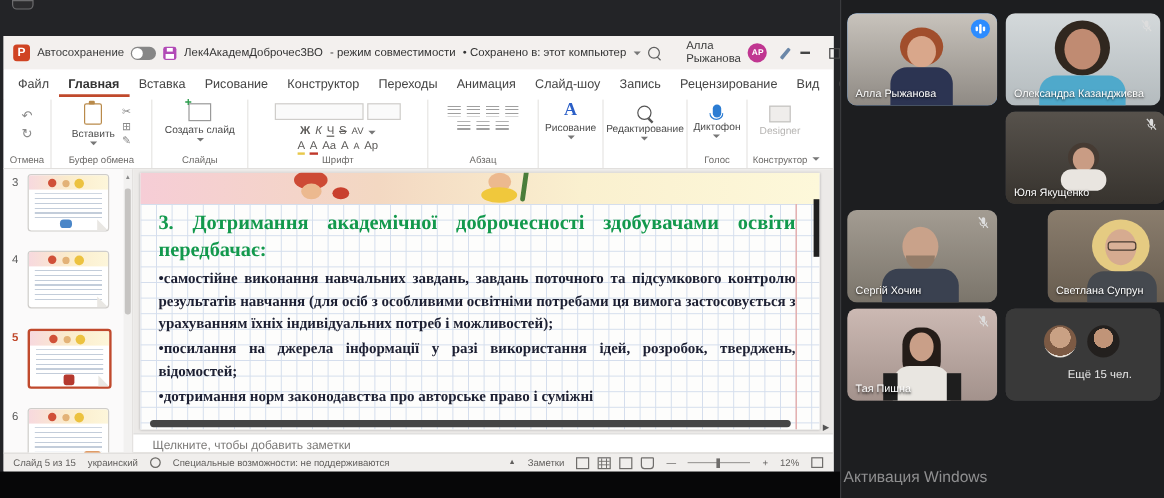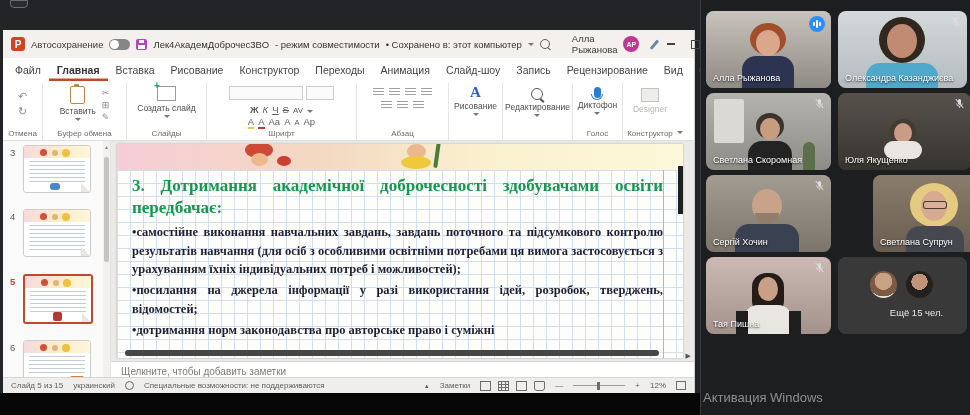--- a/index.html
+++ b/index.html
@@ -112,21 +112,21 @@
   .redline{position:absolute;right:19px;top:0;bottom:0;width:1.5px;background:#e5a3a0;}
   .stitle{margin:5px 20px 0 15px;font-family:"Liberation Serif",serif;font-weight:bold;
           font-size:17px;line-height:1.32;color:#13994d;text-align:justify;}
   .sbody{margin:3px 20px 0 15px;font-family:"Liberation Serif",serif;font-weight:bold;
          font-size:12.5px;line-height:1.5;color:#1d2033;text-align:justify;}
   .sbody p{margin:0 0 2px 0;}
   .hscroll{position:absolute;left:8px;right:24px;bottom:2px;height:6px;background:#454545;border-radius:3px;}
   .harrow{position:absolute;right:3px;bottom:1px;font-size:7px;color:#555;}
   .vthumb{position:absolute;right:0;top:22px;width:5px;height:48px;background:#1f1f1f;}
   .notesbar{height:18px;background:#fff;border-top:1px solid #d8d6d4;display:flex;align-items:center;
-            padding:0 10px;font-size:10px;color:#7c7a78;flex:none;}
+            padding:0 16px;font-size:10px;color:#7c7a78;flex:none;}
   
   .statusbar{height:15px;background:#f0eeec;border-top:1px solid #d9d7d5;display:flex;align-items:center;
              padding:0 8px;font-size:8px;color:#605e5c;gap:10px;flex:none;}
   .statusbar .sp{flex:1;}
   .accman{width:7px;height:7px;border:1px solid #6a6865;border-radius:50%;position:relative;flex:none;}
   .viewics{display:flex;gap:7px;align-items:center;}
   .vic{width:9px;height:8px;border:1px solid #6f6d6b;}
   .vic.grid{background:linear-gradient(#6f6d6b 1px,transparent 1px) 0 2px/100% 3px,
             linear-gradient(90deg,#6f6d6b 1px,transparent 1px) 2px 0/4px 100%;}
   .ztrack{width:52px;height:1.4px;background:#a09e9c;position:relative;}
@@ -492,35 +492,20 @@
         <div class="torso"></div>
       <svg class="micmut" viewBox="0 0 16 16">
           <path d="M8 1.5a2.2 2.2 0 0 1 2.2 2.2v4a2.2 2.2 0 0 1-4.4 0v-4A2.2 2.2 0 0 1 8 1.5z" fill="#ddd"></path>
           <path d="M3.8 7.8a4.2 4.2 0 0 0 8.4 0" stroke="#ddd" stroke-width="1.2" fill="none"></path>
           <line x1="8" y1="12" x2="8" y2="14.5" stroke="#ddd" stroke-width="1.2"></line>
           <line x1="2.5" y1="1.5" x2="13.5" y2="14.5" stroke="#ddd" stroke-width="1.5"></line>
         </svg>
       <span class="pname">Олександра Казанджиєва</span>
     </div>
 
-    <div class="tile t3">
-      <div class="room"></div>
-        <div class="extra win"></div>
-        <div class="extra plant"></div>
-      <div class="hair"></div>
-        <div class="head"></div>
-        <div class="torso"></div>
-      <svg class="micmut" viewBox="0 0 16 16">
-          <path d="M8 1.5a2.2 2.2 0 0 1 2.2 2.2v4a2.2 2.2 0 0 1-4.4 0v-4A2.2 2.2 0 0 1 8 1.5z" fill="#ddd"></path>
-          <path d="M3.8 7.8a4.2 4.2 0 0 0 8.4 0" stroke="#ddd" stroke-width="1.2" fill="none"></path>
-          <line x1="8" y1="12" x2="8" y2="14.5" stroke="#ddd" stroke-width="1.2"></line>
-          <line x1="2.5" y1="1.5" x2="13.5" y2="14.5" stroke="#ddd" stroke-width="1.5"></line>
-        </svg>
-      <span class="pname">Светлана Скоромная</span>
-    </div>
 
     <div class="tile t4">
       <div class="room"></div>
         <div class="hair"></div>
         <div class="head"></div>
         <div class="extra scarf"></div>
       <svg class="micmut" viewBox="0 0 16 16">
           <path d="M8 1.5a2.2 2.2 0 0 1 2.2 2.2v4a2.2 2.2 0 0 1-4.4 0v-4A2.2 2.2 0 0 1 8 1.5z" fill="#ddd"></path>
           <path d="M3.8 7.8a4.2 4.2 0 0 0 8.4 0" stroke="#ddd" stroke-width="1.2" fill="none"></path>
           <line x1="8" y1="12" x2="8" y2="14.5" stroke="#ddd" stroke-width="1.2"></line>

